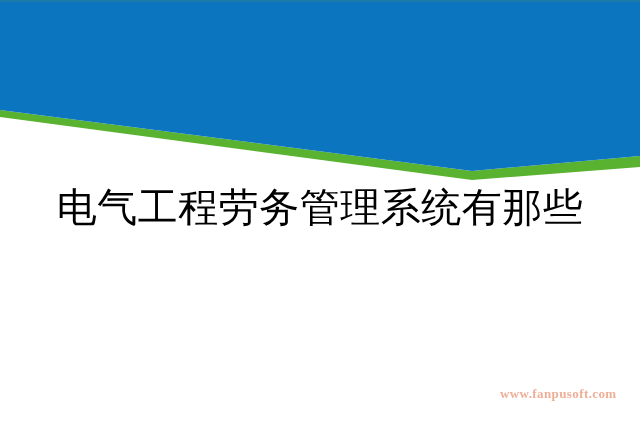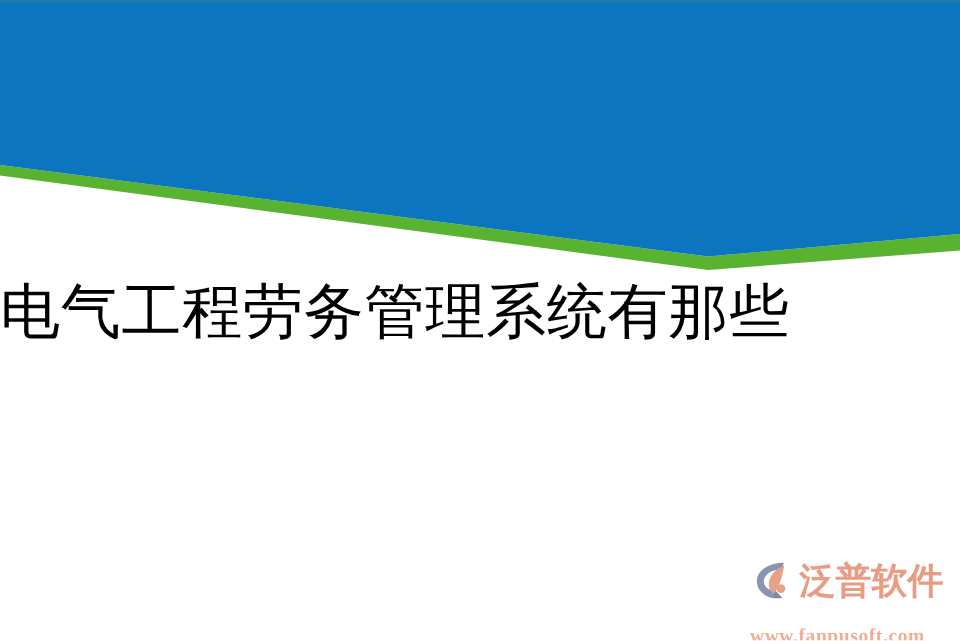--- a/index.html
+++ b/index.html
@@ -29,20 +29,21 @@
     display: block;
     width: 640px;
     height: 200px;
   }
   
   #title-block {
     position: absolute;
     left: 0;
     top: 182px;
     width: 640px;
+    text-align: center;
   }
   #slide-title {
     display: inline-block;
     margin: 0;
     font-family: "Liberation Serif", "DejaVu Serif", serif;
     font-size: 40px;
     font-weight: 400;
     line-height: 52px;
     letter-spacing: 0.5px;
     color: #000000;
@@ -103,34 +104,16 @@
 
       <rect x="0" y="0" width="640" height="2" fill="#1a7aa8"></rect>
     </svg>
   </div>
 
   <div id="title-block">
     <h1 id="slide-title">电气工程劳务管理系统有那些</h1>
   </div>
 
   <div id="logo">
-    <div id="logo-row">
-      <span id="logo-mark">
-        <svg viewBox="0 0 30 30" xmlns="http://www.w3.org/2000/svg" aria-hidden="true">
-
-          <path d="M22.5 3.2 C13.0 3.2 4.6 8.0 4.6 15.5 C4.6 21.0 9.0 25.4 14.8 26.6
-                   L14.8 21.6 C11.4 20.7 9.2 18.4 9.2 15.6 C9.2 11.1 14.6 7.5 21.6 7.5 Z" fill="#8795b0"></path>
-
-          <path d="M14.8 26.6 C17.0 27.0 19.4 27.0 21.6 26.5 L16.2 21.0
-                   C15.7 21.3 15.2 21.5 14.8 21.6 Z" fill="#7b8aa6"></path>
-
-          <path d="M22.8 5.2 C17.2 7.2 13.2 11.4 12.6 16.6 C12.3 19.6 13.6 22.2 16.0 23.8
-                   C19.0 20.0 21.2 14.0 22.8 5.2 Z" fill="#e8a184"></path>
-
-          <circle cx="20.6" cy="20.4" r="2.9" fill="#e8a184"></circle>
-        </svg>
-      </span>
-      <span id="logo-wordmark">泛普软件</span>
-    </div>
     <div id="logo-url">www.fanpusoft.com</div>
   </div>
 
 </div>
 
 </body></html>

